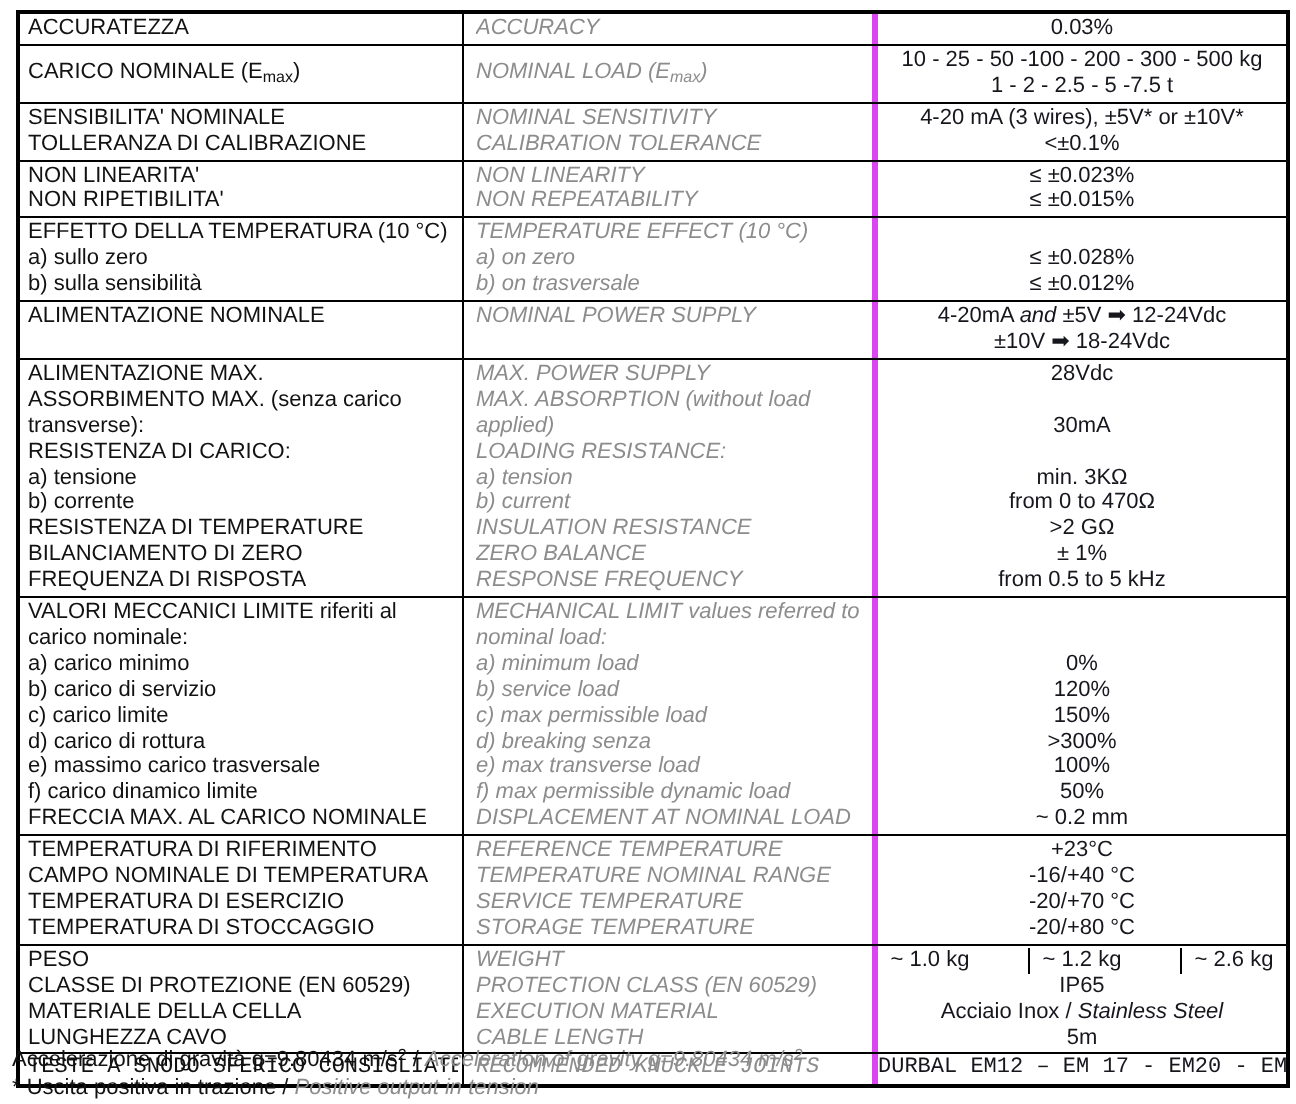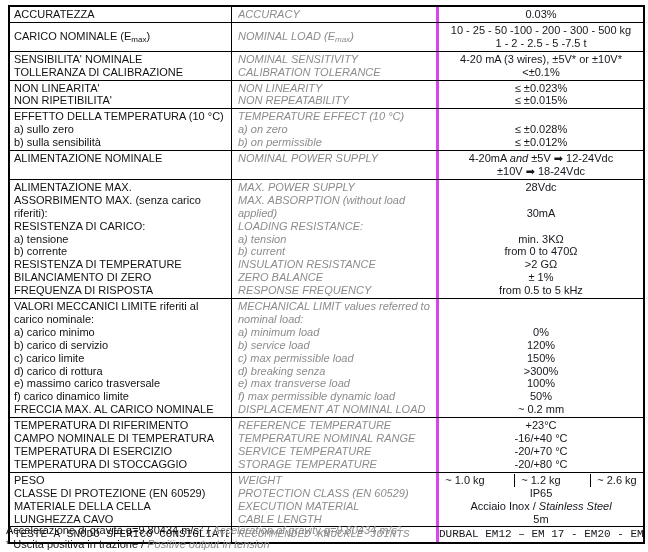--- a/index.html
+++ b/index.html
@@ -82,21 +82,21 @@
       </div>
       <div class="spec-row">
         <div class="cell c1">
           <div class="line">EFFETTO DELLA TEMPERATURA (10 °C)</div>
           <div class="line">a) sullo zero</div>
           <div class="line">b) sulla sensibilità</div>
         </div>
         <div class="cell c2">
           <div class="line">TEMPERATURE EFFECT (10 °C)</div>
           <div class="line">a) on zero</div>
-          <div class="line">b) on permissible</div>
+          <div class="line">b) on trasversale</div>
         </div>
         <div class="cell c3">
           <div class="line">&nbsp;</div>
           <div class="line">≤ ±0.028%</div>
           <div class="line">≤ ±0.012%</div>
         </div>
       </div>
       <div class="spec-row">
         <div class="cell c1">
           <div class="line">ALIMENTAZIONE NOMINALE</div>
@@ -106,21 +106,21 @@
         </div>
         <div class="cell c3">
           <div class="line">4-20mA <i>and</i> ±5V  ➡  12-24Vdc</div>
           <div class="line">±10V  ➡  18-24Vdc</div>
         </div>
       </div>
       <div class="spec-row">
         <div class="cell c1">
           <div class="line">ALIMENTAZIONE MAX.</div>
           <div class="line">ASSORBIMENTO MAX. (senza carico</div>
-          <div class="line">riferiti):</div>
+          <div class="line">transverse):</div>
           <div class="line">RESISTENZA DI CARICO:</div>
           <div class="line">a) tensione</div>
           <div class="line">b) corrente</div>
           <div class="line">RESISTENZA DI TEMPERATURE</div>
           <div class="line">BILANCIAMENTO DI ZERO</div>
           <div class="line">FREQUENZA DI RISPOSTA</div>
         </div>
         <div class="cell c2">
           <div class="line">MAX. POWER SUPPLY</div>
           <div class="line">MAX. ABSORPTION (without load</div>

